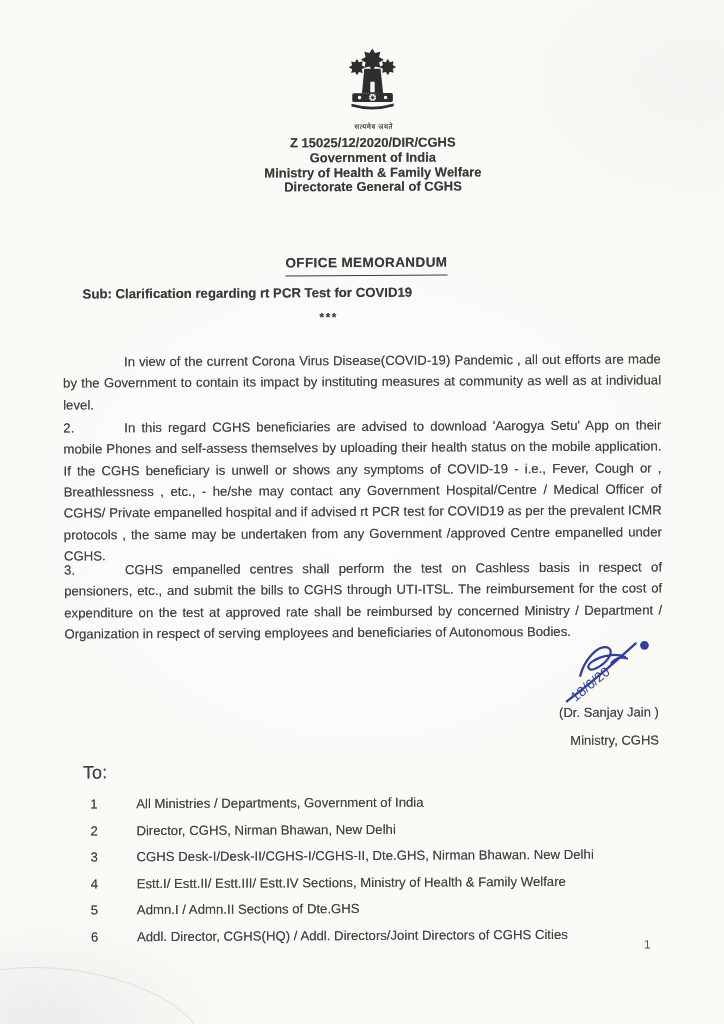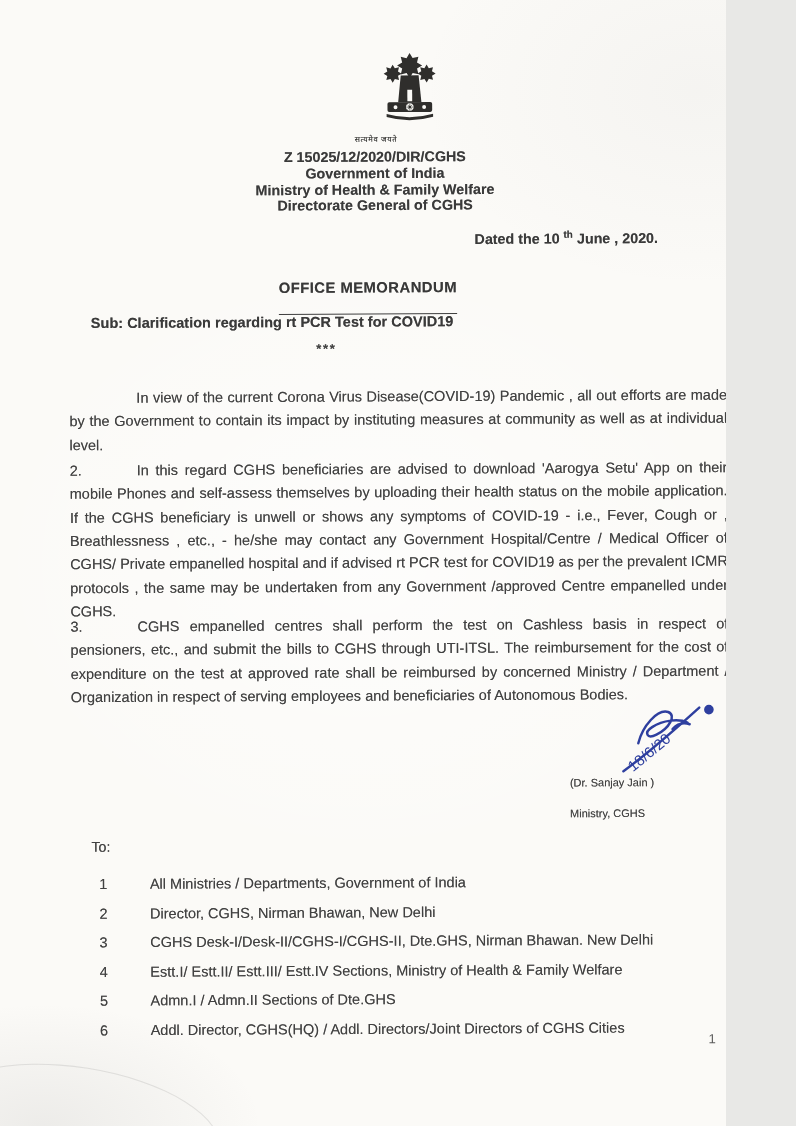--- a/index.html
+++ b/index.html
@@ -3,21 +3,21 @@
 <meta charset="utf-8">
 <style>
   html, body { margin: 0; padding: 0; }
   body {
     width: 724px; height: 1024px;
     font-family: "Liberation Sans", "DejaVu Sans", sans-serif;
     background: #e8e8e6;
   }
   .page {
     position: relative;
-    width: 660px; height: 1024px;
+    width: 724px; height: 1024px;
     overflow: hidden;
     background:
       radial-gradient(ellipse 320px 180px at 6% 100%, rgba(110,110,110,0.10), transparent 62%),
       radial-gradient(ellipse 420px 300px at 96% 8%, rgba(130,130,130,0.05), transparent 60%),
       radial-gradient(ellipse 500px 400px at 50% 50%, rgba(255,255,255,0.6), transparent 70%),
       #fbfaf7;
     color: #3f3f3f;
   }
   .tilt { position: absolute; inset: 0; transform: rotate(-0.3deg); transform-origin: 50% 55%; }
   .txt { text-shadow: 0 0 0.35px rgba(70,70,70,0.65); }
@@ -34,40 +34,40 @@
     font-weight: bold; font-size: 13px; line-height: 14.8px; color: #3a3a3a;
   }
   .dateline {
     position: absolute; right: 60px; top: 206px;
     text-align: right; font-weight: bold; font-size: 13px; line-height: 17.5px; color: #3a3a3a;
   }
   .dateline sup { font-size: 9px; }
   .memo-title-wrap { position: absolute; left: 0; right: 0; top: 253px; text-align: center; transform: translateX(6px); }
   .memo-title {
     display: inline-block; font-weight: bold; font-size: 13.5px; letter-spacing: 0.4px;
-    color: #383838; border-bottom: 1.5px solid #3e3e3e; padding-bottom: 16px; text-align: center;
+    color: #383838; border-bottom: 1.5px solid #3e3e3e; padding-bottom: 5px; text-align: center;
   }
   .subject { position: absolute; left: 84px; top: 285px; font-weight: bold; font-size: 13.2px; color: #3a3a3a; }
   .stars { position: absolute; left: 0; right: 0; top: 310px; text-align: center; transform: translateX(-32px); font-weight: bold; font-size: 12px; letter-spacing: 1.5px; color: #444; }
 
   .para {
     position: absolute; left: 64px; width: 598px;
     text-align: justify; font-size: 13.2px; line-height: 21.3px; color: #414141;
   }
   .para-1 { top: 337px; }
   .para-2 { top: 403px; }
   .para-3 { top: 545px; }
   .pnum { display: inline-block; width: 61px; }
 
   .sig-svg { position: absolute; left: 552px; top: 638px; }
-  .sig-block { position: absolute; right: 66px; top: 706px; text-align: left; font-size: 10px; color: #414141; }
+  .sig-block { position: absolute; right: 66px; top: 706px; text-align: right; font-size: 13px; color: #414141; }
   .sig-name { line-height: 16px; }
   .sig-desig { margin-top: 12px; line-height: 16px; }
 
-  .to-label { position: absolute; left: 82px; top: 761px; font-size: 13px; color: #414141; }
+  .to-label { position: absolute; left: 82px; top: 761px; font-size: 18px; color: #414141; }
   .dist-list { position: absolute; left: 89px; top: 790px; font-size: 13.2px; color: #414141; }
   .dist-row { height: 26.5px; line-height: 26.5px; white-space: nowrap; }
   .dnum { display: inline-block; width: 46px; }
 
   .page-num { position: absolute; left: 642px; top: 939px; font-size: 12px; color: #5c5c5c; }
 
   .scan-crease {
     position: absolute; left: -60px; bottom: -58px; width: 260px; height: 110px;
     border: 1px solid rgba(90,90,90,0.14); border-radius: 50%;
     transform: rotate(9deg);
@@ -98,24 +98,20 @@
     <div class="emblem-motto txt">सत्यमेव जयते</div>
 
     <div class="letterhead txt">
       <div>Z 15025/12/2020/DIR/CGHS</div>
       <div>Government of India</div>
       <div>Ministry of Health &amp; Family Welfare</div>
       <div>Directorate General of CGHS</div>
     </div>
 
     <div class="dateline txt">
-      <div>
-        <span>Dated the 10</span> <sup>th</sup>
-        <span>June , 2020.</span>
-      </div>
     </div>
 
     <div class="memo-title-wrap">
       <span class="memo-title txt">OFFICE MEMORANDUM</span>
     </div>
     <div class="subject txt">Sub: Clarification regarding  rt PCR Test for COVID19</div>
     <div class="stars txt">***</div>
 
     <p class="para para-1 txt">
       <span class="pnum"></span><span>In view of the current Corona Virus Disease(COVID-19) Pandemic , all out efforts are made by the Government  to contain its impact by instituting measures at community as well as at individual level.</span>

